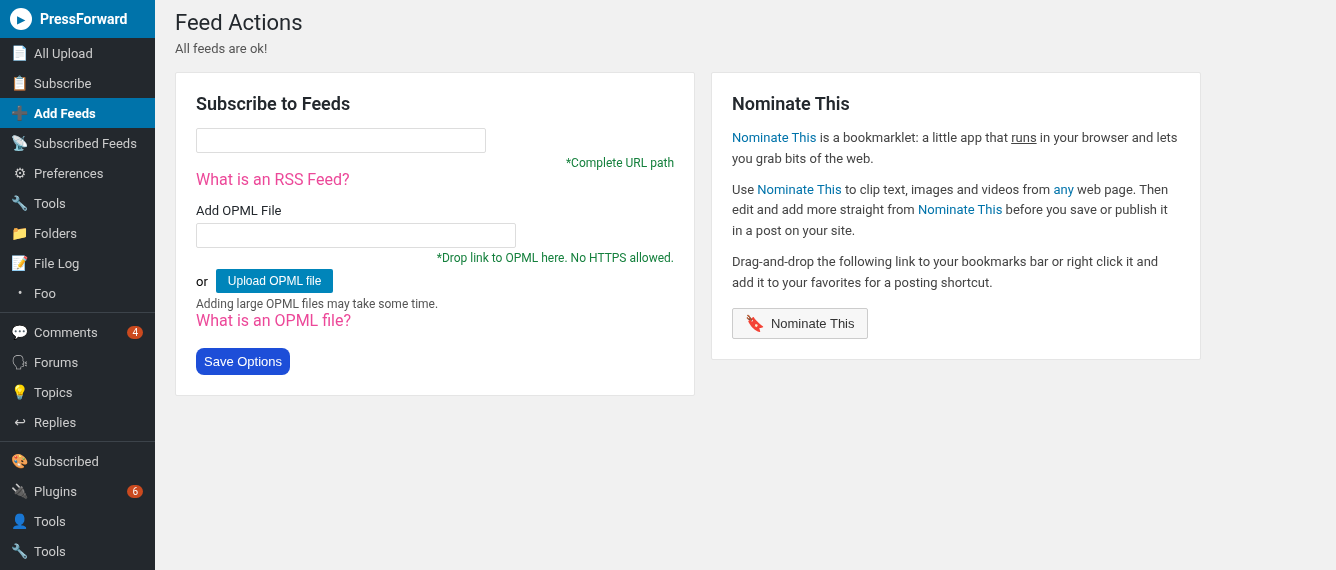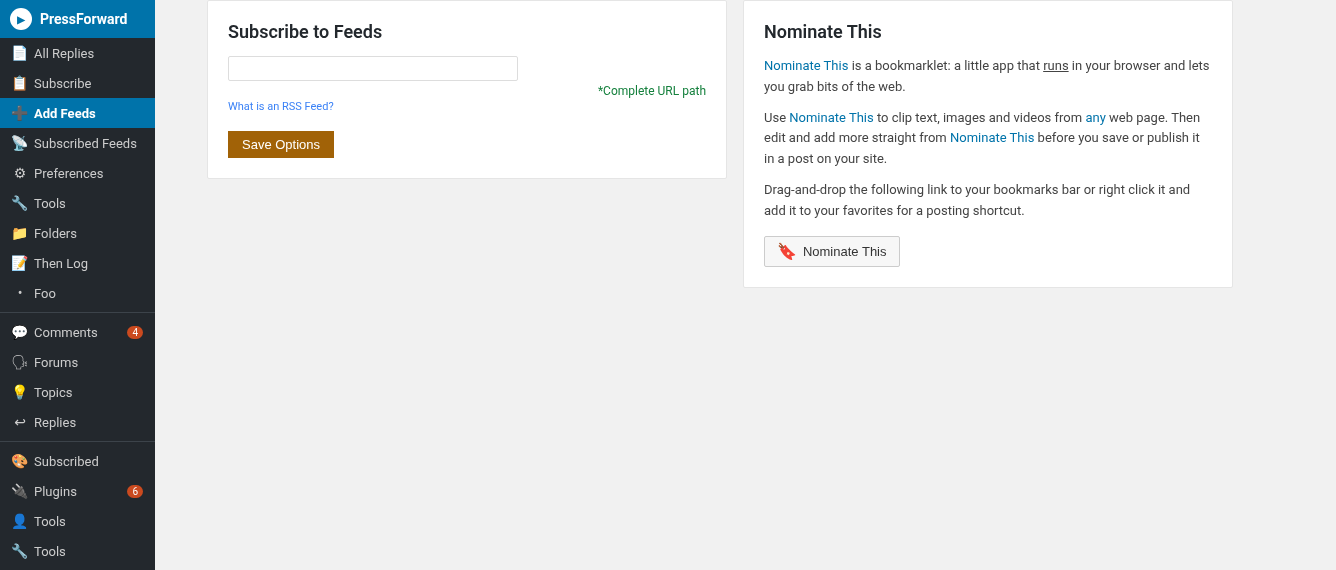--- a/index.html
+++ b/index.html
@@ -94,21 +94,20 @@
       color: #555;
       font-size: 13px;
       margin-bottom: 12px;
     }
 
     .content-area {
       padding: 0 20px 20px 20px;
       display: flex;
       gap: 16px;
       align-items: flex-start;
-      margin-left: 32px;
     }
 
     .card {
       background: #fff;
       border: 1px solid #e5e5e5;
       border-radius: 2px;
       padding: 20px;
     }
 
     .subscribe-card {
@@ -154,38 +153,38 @@
       max-width: 320px;
     }
 
     .form-note {
       font-size: 12px;
       color: #555;
       margin-top: 4px;
     }
 
     .form-link {
-      color: #3b82f6;
+      color: #ec4899;
       text-decoration: none;
-      font-size: 11px;
+      font-size: 16px;
     }
 
     .required-note {
       color: #15803d;
       font-size: 12px;
       margin-top: 3px;
       text-align: right;
     }
 
     .btn-primary {
-      background: #a16207;
+      background: #1d4ed8;
       color: #fff;
       border: none;
-      padding: 6px 14px;
-      border-radius: 0;
+      padding: 6px 8px;
+      border-radius: 8px;
       cursor: pointer;
       font-size: 13px;
     }
 
     .btn-upload {
       background: #0085ba;
       color: #fff;
       border: none;
       padding: 5px 12px;
       border-radius: 2px;
@@ -235,21 +234,21 @@
 
 <nav id="sidebar">
   <div class="sidebar-brand">
     <div class="brand-icon">▶</div>
     <span>PressForward</span>
   </div>
 
   <ul class="sidebar-section-items">
     <li class="sidebar-item">
       <span class="sidebar-icon">📄</span>
-      <span>All Replies</span>
+      <span>All Upload</span>
     </li>
     <li class="sidebar-item">
       <span class="sidebar-icon">📋</span>
       <span>Subscribe</span>
     </li>
     <li class="sidebar-item active bold">
       <span class="sidebar-icon">➕</span>
       <span>Add Feeds</span>
     </li>
     <li class="sidebar-item">
@@ -263,21 +262,21 @@
     <li class="sidebar-item">
       <span class="sidebar-icon">🔧</span>
       <span>Tools</span>
     </li>
     <li class="sidebar-item">
       <span class="sidebar-icon">📁</span>
       <span>Folders</span>
     </li>
     <li class="sidebar-item">
       <span class="sidebar-icon">📝</span>
-      <span>Then Log</span>
+      <span>File Log</span>
     </li>
     <li class="sidebar-item">
       <span class="sidebar-icon">•</span>
       <span>Foo</span>
     </li>
   </ul>
 
   <hr class="sidebar-divider">
 
   <ul class="sidebar-section-items">
@@ -321,32 +320,47 @@
       <span>Tools</span>
     </li>
     <li class="sidebar-item">
       
       
     </li>
   </ul>
 </nav>
 
 <div id="main">
+  <div class="page-header">
+    <h1 class="page-title">Feed Actions</h1>
+    <p class="feeds-ok-notice">All feeds are ok!</p>
+  </div>
 
   <div class="content-area">
 
     <div class="card subscribe-card">
       <h2 class="card-title">Subscribe to Feeds</h2>
 
       <div class="form-group">
         <input class="form-input" type="text" style="">
         <p class="required-note">*Complete URL path</p>
         <a href="#" class="form-link">What is an RSS Feed?</a>
       </div>
 
+      <div class="form-group">
+        <label class="form-label">Add OPML File</label>
+        <input class="form-input opml-input" type="text" style="">
+        <p class="required-note">*Drop link to OPML here. No HTTPS allowed.</p>
+        <div class="opml-row">
+          <span>or</span>
+          <button class="btn-upload">Upload OPML file</button>
+        </div>
+        <p class="form-note">Adding large OPML files may take some time.</p>
+        <a href="#" class="form-link">What is an OPML file?</a>
+      </div>
 
       <div class="save-btn-row">
         <button class="btn-primary">Save Options</button>
       </div>
     </div>
 
     <div class="card nominate-card">
       <h2 class="card-title">Nominate This</h2>
 
       <p class="nominate-text">

